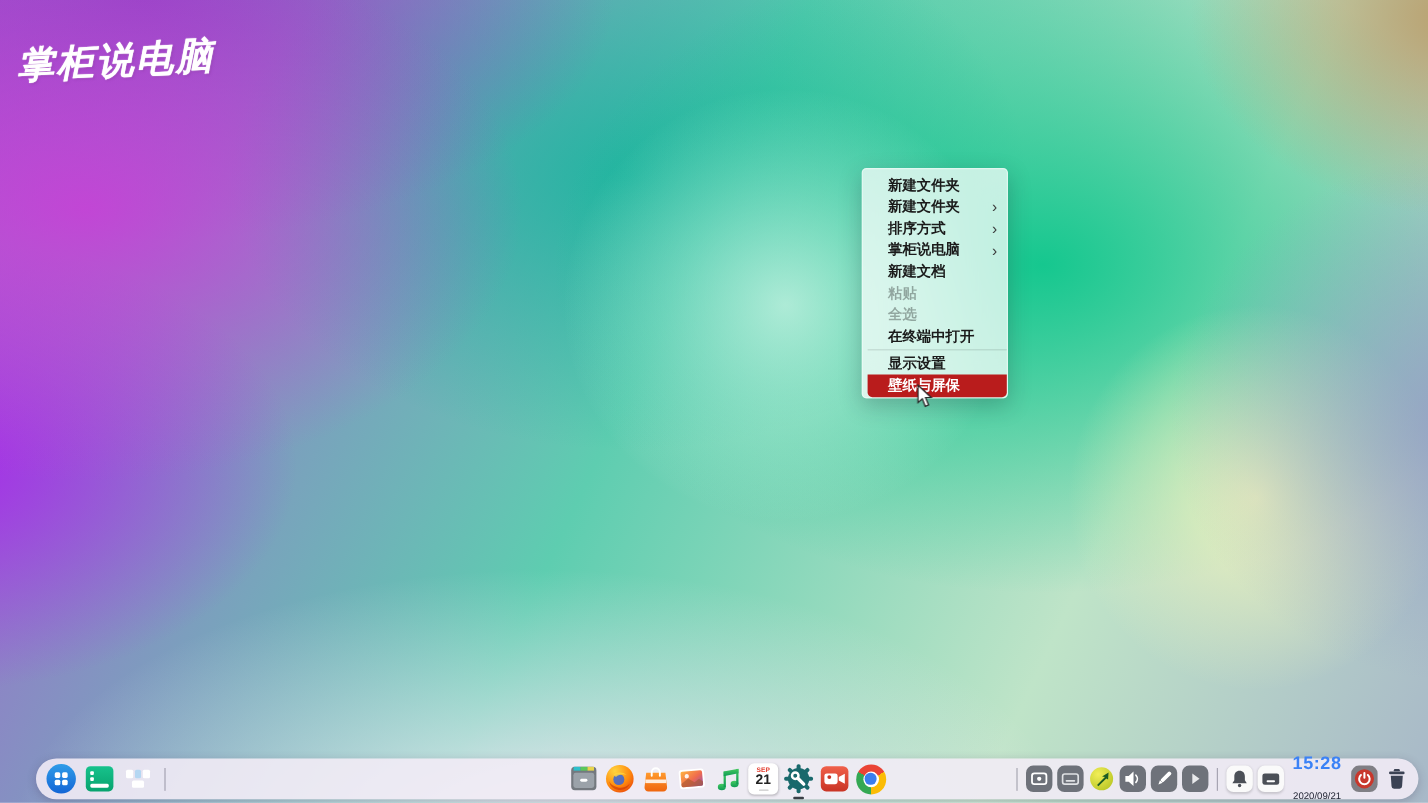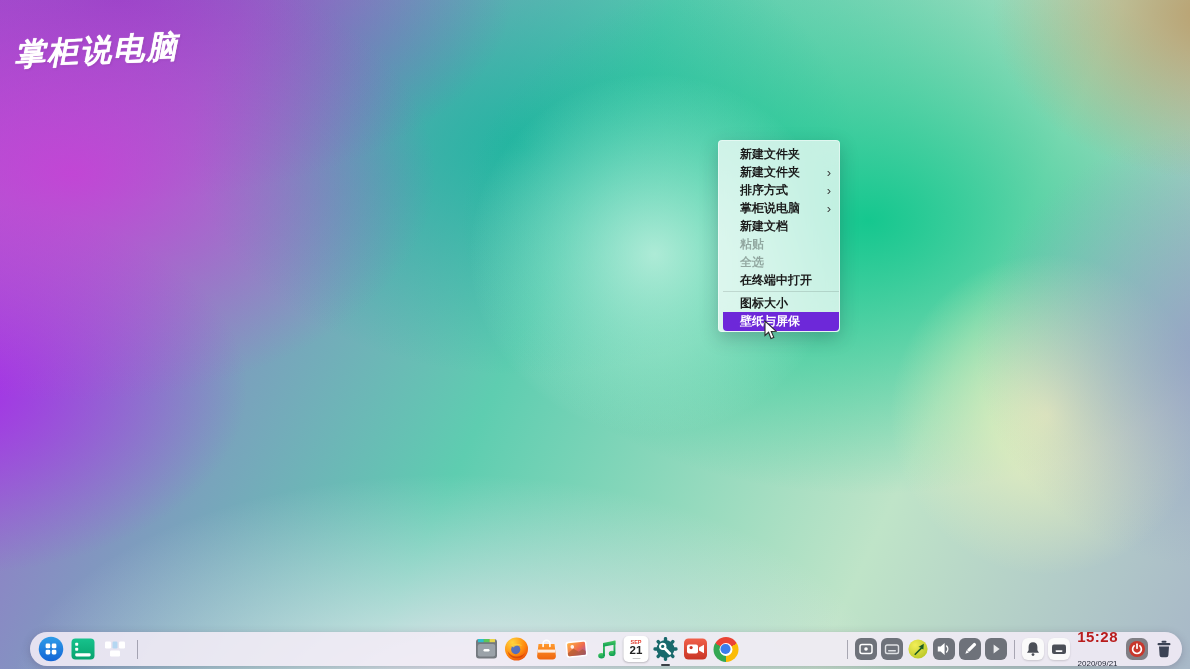--- a/index.html
+++ b/index.html
@@ -42,21 +42,21 @@
     z-index:5;
   }
   .menu-item {
     height:18px; display:flex; align-items:center;
     padding:0 8px 0 17px; font-size:12px; font-weight:600;
     color:#1b1b1b; cursor:default; white-space:nowrap;
   }
   .menu-item .arrow { margin-left:auto; font-size:13px; font-weight:400; color:#3c3c3c; line-height:1; }
   .menu-item.disabled { color:rgba(0,0,0,0.32); }
   .menu-item.highlighted {
-    background:#6d28d9; color:#fff; height:19px; margin-bottom:-2px;
+    background:#b91c1c; color:#fff; height:19px; margin-bottom:-2px;
     border-radius:0 0 4px 4px;
   }
   .menu-sep { height:1px; background:rgba(0,0,0,0.12); margin:2px 0; }
 
   
   .cursor { position:absolute; left:763px; top:320px; z-index:9; }
 
   
   .dock {
     position:absolute; left:30px; bottom:3px; width:1152px; height:34px;
@@ -90,21 +90,21 @@
   .cal {
     width:25px; height:26px; background:#fff; border-radius:5px;
     display:flex; flex-direction:column; align-items:center; justify-content:center;
     box-shadow:0 1px 2px rgba(0,0,0,0.2); cursor:pointer;
   }
   .cal .cal-month { font-size:5.5px; font-weight:bold; color:#e23c2e; line-height:5px; margin-top:1px; }
   .cal .cal-day { font-size:11.5px; font-weight:bold; color:#222; line-height:11px; }
   .cal .cal-line { width:8px; height:1.5px; background:#c9c9c9; border-radius:1px; margin-top:1.5px; }
 
   .clock { display:flex; flex-direction:column; align-items:center; justify-content:center; margin:0 3px; cursor:pointer; }
-  .clock .time { font-size:15px; font-weight:700; color:#b91c1c; line-height:14px; letter-spacing:0.5px; }
+  .clock .time { font-size:15px; font-weight:700; color:#3b82f6; line-height:14px; letter-spacing:0.5px; }
   .clock .date { font-size:8px; color:#1d2130; line-height:9px; margin-top:15px; }
 </style>
 </head>
 <body>
 
 <div style="position:absolute;inset:0;"></div>
 
 <div class="logo">掌柜说电脑</div>
 
 <div class="menu">
@@ -130,21 +130,21 @@
     <span>粘贴</span>
   </div>
   <div class="menu-item disabled">
     <span>全选</span>
   </div>
   <div class="menu-item">
     <span>在终端中打开</span>
   </div>
   <div class="menu-sep"></div>
   <div class="menu-item">
-    <span>图标大小</span>
+    <span>显示设置</span>
   </div>
   <div class="menu-item highlighted">
     <span>壁纸与屏保</span>
   </div>
 </div>
 
 <svg class="cursor" width="15" height="21" viewBox="0 0 15 21">
   <path d="M2 1 L2 15.5 L5.6 12.3 L8 18.6 L10.8 17.4 L8.3 11.4 L13 11.2 Z" fill="#fff" stroke="#2a2a2a" stroke-width="1.1"></path>
 </svg>
 

